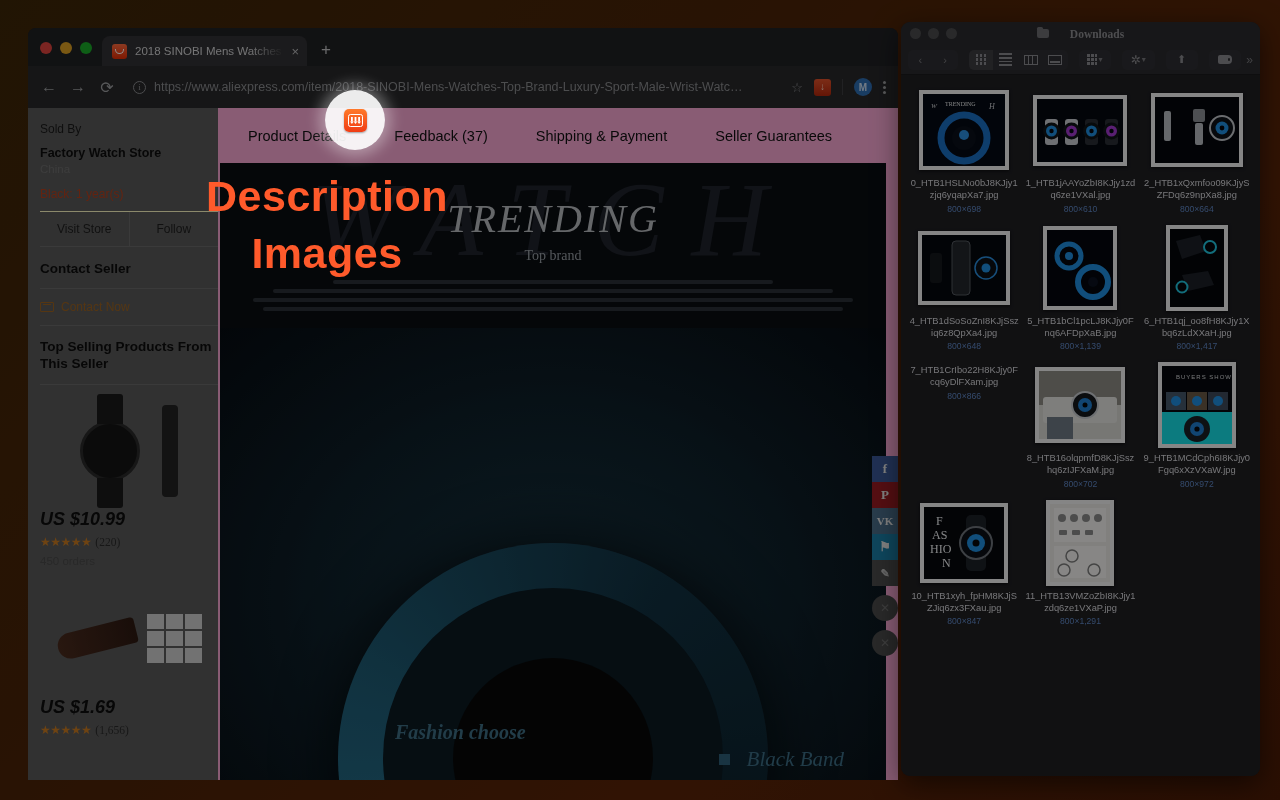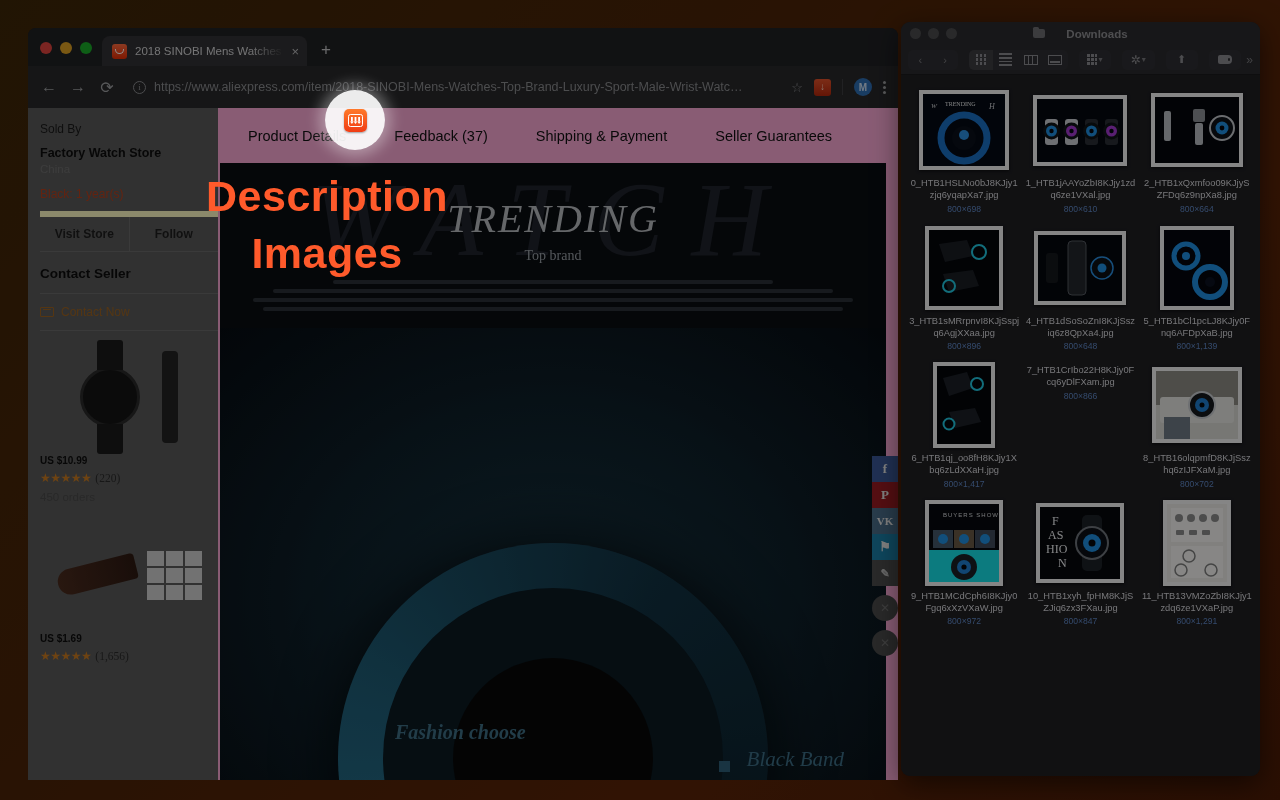--- a/index.html
+++ b/index.html
@@ -112,21 +112,21 @@
   .s-label { font-size: 12px; color: #1a1a1a; margin-bottom: 10px; }
   .s-store { font-size: 12.5px; font-weight: bold; color: #0d0d0d; }
   .s-country { font-size: 11.5px; color: #6f6f6f; margin-top: 3px; }
   .fb-box { border: 1px solid #6a6a6a; border-left: none; border-right: none;
             margin: 14px 0 0 0; padding: 10px 0 10px 12px; }
   .fb-line { font-size: 12px; color: #0d0d0d; }
   .fb-line b { font-weight: bold; }
   .fb-sub { font-size: 11.5px; color: #7a7a7a; margin-top: 3px; }
   .s-open { font-size: 12px; color: #1a1a1a; margin: 12px 0 10px 0; }
   .s-open span { color: #b5401e; }
-  .btn-row { display: flex; border-top: 6px solid #fef9c3; border-bottom: 1px solid #6a6a6a; font-weight: bold; }
+  .btn-row { display: flex; border-top: 1px solid #fef9c3; border-bottom: 1px solid #6a6a6a; }
   .sbtn { flex: 1; text-align: center; padding: 10px 0; font-size: 12px; color: #1e1e1e; }
   .sbtn + .sbtn { border-left: 1px solid #6a6a6a; }
   .sect-h { font-size: 13.5px; font-weight: bold; color: #0d0d0d; padding: 14px 0 12px 0;
             border-bottom: 1px solid #6a6a6a; }
   .contact-now { font-size: 12px; color: #9b6322; padding: 11px 0;
                  border-bottom: 1px solid #6a6a6a; display: flex; align-items: center; gap: 7px; }
   .mail-ic { width: 14px; height: 10px; border: 1px solid #9b6322; border-radius: 1px;
              position: relative; flex: 0 0 14px; }
   .mail-ic:after { content:''; position:absolute; inset:1px 2px auto 2px; height:5px;
                    border-top:1px solid #9b6322; transform: skewY(0deg); }
@@ -142,21 +142,21 @@
   .w-round:before { top:-30px; height:30px; border-radius:3px 3px 0 0; }
   .w-round:after { bottom:-30px; height:30px; border-radius:0 0 3px 3px; }
   .w-side { width: 16px; height: 92px; background:#232323; border-radius:4px; margin-left: 22px; }
   .strap {
     width: 80px; height: 26px; border-radius: 14px 4px 4px 14px;
     background: linear-gradient(90deg,#4a2b1e,#2e1a12); transform: rotate(-14deg);
   }
   .strap-grid { display:grid; grid-template-columns:repeat(3,17px); grid-template-rows:repeat(3,15px);
                 gap:2px; margin-left:10px; }
   .strap-grid i { background:#cfcfcf; display:block; }
-  .price { font-size: 10px; font-weight: bold; color: #0d0d0d; margin-top: 4px; }
+  .price { font-size: 18px; font-weight: bold; color: #0d0d0d; margin-top: 4px; font-style: italic; }
   .stars { display: flex; align-items: center; gap: 4px; margin-top: 5px; }
   .stars .st { color: #c97b22; font-size: 12px; letter-spacing: -0.5px; }
   .stars .ct { color: #2b2b2b; font-size: 11.5px; font-family: Liberation Serif, serif; }
   .orders { font-size: 11.5px; color: #4a4a4a; margin-top: 6px; }
 
   
   .main { flex: 1; position: relative; overflow: hidden; }
   .tabs { display: flex; align-items: center; height: 55px; padding-left: 6px; gap: 0; }
   .tab-item { font-size: 14.5px; color: #111; padding: 0 24px; white-space: nowrap; }
   .tab-item.active { color: #111; }
@@ -198,21 +198,21 @@
   .ring-in {
     position: absolute; left: 50%; top: 50%; transform: translate(-50%,-50%);
     width: 200px; height: 200px; border-radius: 50%; background: #090909;
   }
   .fashion {
     position: absolute; left: 175px; bottom: 36px;
     font-family: "Liberation Serif", serif; font-style: italic; font-weight: bold;
     font-size: 20px; color: #3f6f86;
   }
   .blackband {
-    position: absolute; right: 42px; bottom: 8px; display: flex; align-items: flex-end; gap: 17px;
+    position: absolute; right: 42px; bottom: 8px; display: flex; align-items: center; gap: 17px;
     font-family: "Liberation Serif", serif; font-style: italic; font-size: 21px; color: #3c6d85;
   }
   .blackband i { width: 11px; height: 11px; background: #2f5f78; display: block; }
 
   
   .rail { position: absolute; right: 0; top: 348px; width: 26px; z-index: 20; }
   .rail a { display: block; width: 26px; height: 26px; position: relative;
             color: #e8e8e8; font-size: 13px; text-align: center; line-height: 26px;
             font-family: "Liberation Serif", serif; font-weight: bold; }
   .rl-fb { background: #3b5998; } .rl-pt { background: #9b1b22; }
@@ -231,21 +231,21 @@
   }
   .f-title {
     height: 23px; background: #2b2b2e; display: flex; align-items: center;
     padding: 0 9px; position: relative;
   }
   .f-tl { display: flex; gap: 7px; }
   .f-tl i { width: 11px; height: 11px; border-radius: 50%; background: #4b4b4e; display: block; }
   .f-title-txt {
     position: absolute; left: 0; right: 0; text-align: center; font-size: 11.5px;
     color: #8e8e92; font-weight: bold; display: flex; align-items: center;
-    justify-content: center; gap: 21px; pointer-events: none;
+    justify-content: center; gap: 21px; pointer-events: none; font-family: Liberation Serif, serif;
   }
   .folder-ic { width: 12px; height: 9px; background: #6d6d72; border-radius: 1.5px 2px 2px 2px;
                position: relative; display: inline-block; }
   .folder-ic:before { content:''; position:absolute; top:-2.5px; left:0; width:6px; height:3px;
                       background:#6d6d72; border-radius:1.5px 1.5px 0 0; }
   .f-toolbar {
     height: 30px; background: #2b2b2e; display: flex; align-items: center;
     padding: 0 7px; gap: 5px; border-bottom: 1px solid #1b1b1d;
   }
   .tb-g { display: flex; background: #2f2f33; border-radius: 5px; overflow: hidden; }
@@ -349,20 +349,21 @@
         <div class="sbtn">Visit Store</div>
         <div class="sbtn">Follow</div>
       </div>
 
       <div class="sect-h">Contact Seller</div>
       <div class="contact-now">
         <span class="mail-ic"></span>
         <span>Contact Now</span>
       </div>
 
+      <div class="topsell-h">Top Selling Products From This Seller</div>
 
       <div class="prod">
         <div class="prod-img">
           <div class="w-round"></div>
           <div class="w-side"></div>
         </div>
         <div class="price">US $10.99</div>
         <div class="stars">
           <span class="st">★★★★★</span>
           <span class="ct">(220)</span>
@@ -589,35 +590,20 @@
             <circle cx="67" cy="31" r="12" fill="#0d1117" stroke="#c3c6cb" stroke-width="2"></circle>
             <circle cx="67" cy="31" r="6.5" fill="#1f8fe0"></circle>
                 <circle cx="67" cy="31" r="2.4" fill="#04070c"></circle>
           </svg>
             </div>
         </div>
         <div class="f-name">2_HTB1xQxmfoo09KJjySZFDq6z9npXa8.jpg</div>
         <div class="f-dim">800×664</div>
       </div>
 
-      <div class="f-item">
-        <div class="f-thumb">
-          <div class="sh">
-              <svg class="art" width="70" height="76" viewBox="0 0 70 76">
-            <rect width="70" height="76" fill="#04060a"></rect>
-            <path d="M10 14 L38 10 L44 26 L16 32 Z" fill="#1a1e24"></path>
-            <circle cx="50" cy="22" r="7" fill="none" stroke="#22c7e0" stroke-width="2"></circle>
-            <path d="M14 44 L44 40 L50 56 L20 62 Z" fill="#1a1e24"></path>
-            <circle cx="20" cy="56" r="6" fill="none" stroke="#22c7e0" stroke-width="2"></circle>
-          </svg>
-            </div>
-        </div>
-        <div class="f-name">3_HTB1sMRrpnvI8KJjSspjq6AgjXXaa.jpg</div>
-        <div class="f-dim">800×896</div>
-      </div>
 
       <div class="f-item">
         <div class="f-thumb">
           <div class="sh">
               <svg class="art" width="84" height="66" viewBox="0 0 84 66">
             <rect width="84" height="66" fill="#05080d"></rect>
             <rect x="30" y="6" width="18" height="54" rx="4" fill="#23272d" stroke="#555a61" stroke-width="1"></rect>
             <rect x="8" y="18" width="12" height="30" rx="3" fill="#15181d"></rect>
             <circle cx="64" cy="33" r="11" fill="#0b0f14" stroke="#2a8fe0" stroke-width="1.5"></circle>
             <circle cx="64" cy="33" r="4.5" fill="#1f8fe0"></circle>

